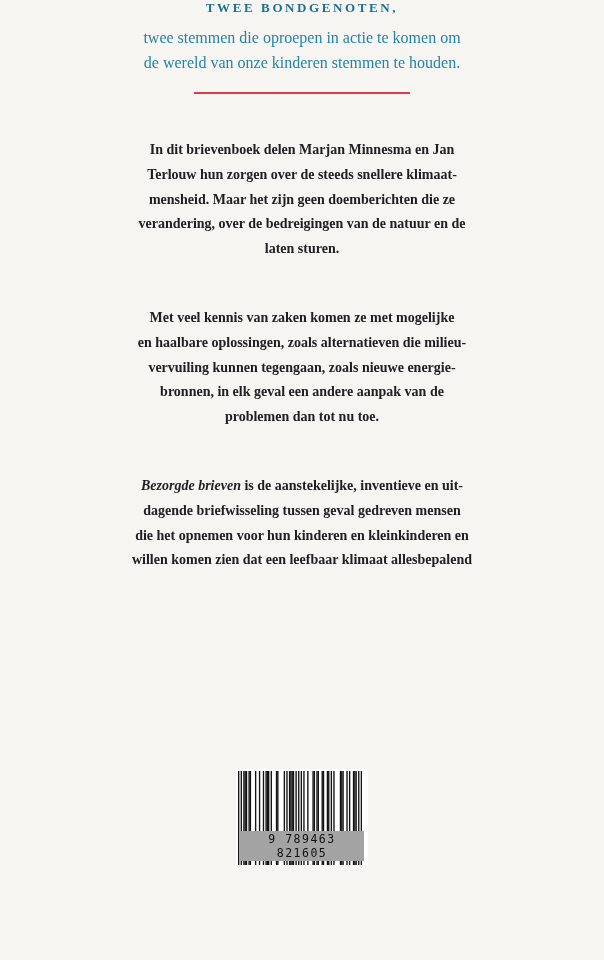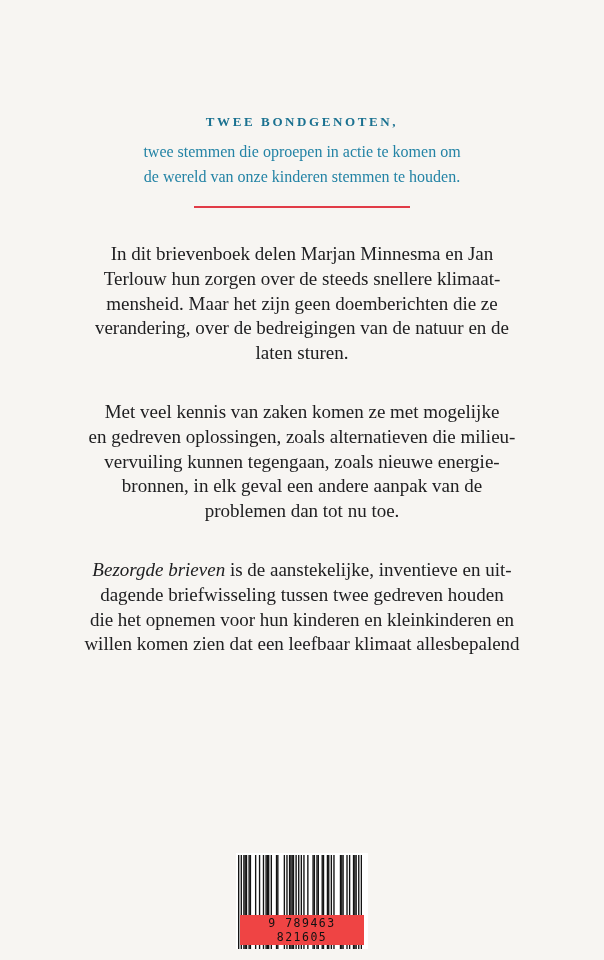--- a/index.html
+++ b/index.html
@@ -13,21 +13,20 @@
     height: 960px;
     margin: 0 auto;
     background: var(--page-bg, #f7f5f2);
     font-family: "Liberation Serif", serif;
     color: #202022;
     overflow: hidden;
   }
   .inner {
     width: 520px;
     margin: 0 auto;
-    padding-top: 114px;
     text-align: center;
   }
   .tagline-header {
     color: var(--accent-teal, #1a7190);
     font-size: 13px;
     font-weight: bold;
     letter-spacing: 2.6px;
     margin-bottom: 9px;
   }
   .tagline {
@@ -35,23 +34,24 @@
     font-size: 16px;
     line-height: 25px;
   }
   .rule {
     width: 216px;
     height: 2px;
     background: var(--divider-red, #e13b47);
     margin: 17px auto 0 auto;
   }
   .paragraph {
-    font-size: 19px;
+    font-size: 14px;
     line-height: 24.8px;
-    margin-top: 34px;
+    margin-top: 44px;
+    font-weight: bold;
   }
   .paragraph .line {
     white-space: nowrap;
   }
   .line em {
     font-style: italic;
   }
   .barcode {
     position: relative;
     width: 128px;
@@ -63,21 +63,21 @@
     display: block;
     width: 124px;
     height: 94px;
     fill: #121212;
   }
   .barcode-number {
     position: absolute;
     left: 4px;
     right: 4px;
     bottom: 4px;
-    background: #ef4444;
+    background: #a3a3a3;
     font-family: "DejaVu Sans Mono", monospace;
     font-size: 11.5px;
     letter-spacing: 1.5px;
     color: #111111;
     text-align: center;
     padding: 1px 0;
   }
 </style>
 </head>
 <body>
@@ -97,29 +97,29 @@
     <div class="paragraph">
       <div class="line">In dit brievenboek delen Marjan Minnesma en Jan</div>
       <div class="line">Terlouw hun zorgen over de steeds snellere klimaat-</div>
       <div class="line">mensheid. Maar het zijn geen doemberichten die ze</div>
       <div class="line">verandering, over de bedreigingen van de natuur en de</div>
       <div class="line">laten sturen.</div>
     </div>
 
     <div class="paragraph">
       <div class="line">Met veel kennis van zaken komen ze met mogelijke</div>
-      <div class="line">en gedreven oplossingen, zoals alternatieven die milieu-</div>
+      <div class="line">en haalbare oplossingen, zoals alternatieven die milieu-</div>
       <div class="line">vervuiling kunnen tegengaan, zoals nieuwe energie-</div>
       <div class="line">bronnen, in elk geval een andere aanpak van de</div>
       <div class="line">problemen dan tot nu toe.</div>
     </div>
 
     <div class="paragraph">
       <div class="line"><em>Bezorgde brieven</em><span> is de aanstekelijke, inventieve en uit-</span></div>
-      <div class="line">dagende briefwisseling tussen twee gedreven houden</div>
+      <div class="line">dagende briefwisseling tussen geval gedreven mensen</div>
       <div class="line">die het opnemen voor hun kinderen en kleinkinderen en</div>
       <div class="line">willen komen zien dat een leefbaar klimaat allesbepalend</div>
     </div>
 
     <div class="barcode">
       <svg viewBox="0 0 95 60" preserveAspectRatio="none" xmlns="http://www.w3.org/2000/svg">
           <rect x="0" y="0" width="1.04" height="60"></rect>
           <rect x="2" y="0" width="1.04" height="60"></rect>
           <rect x="4" y="0" width="1.04" height="60"></rect>
           <rect x="5" y="0" width="1.04" height="60"></rect>

